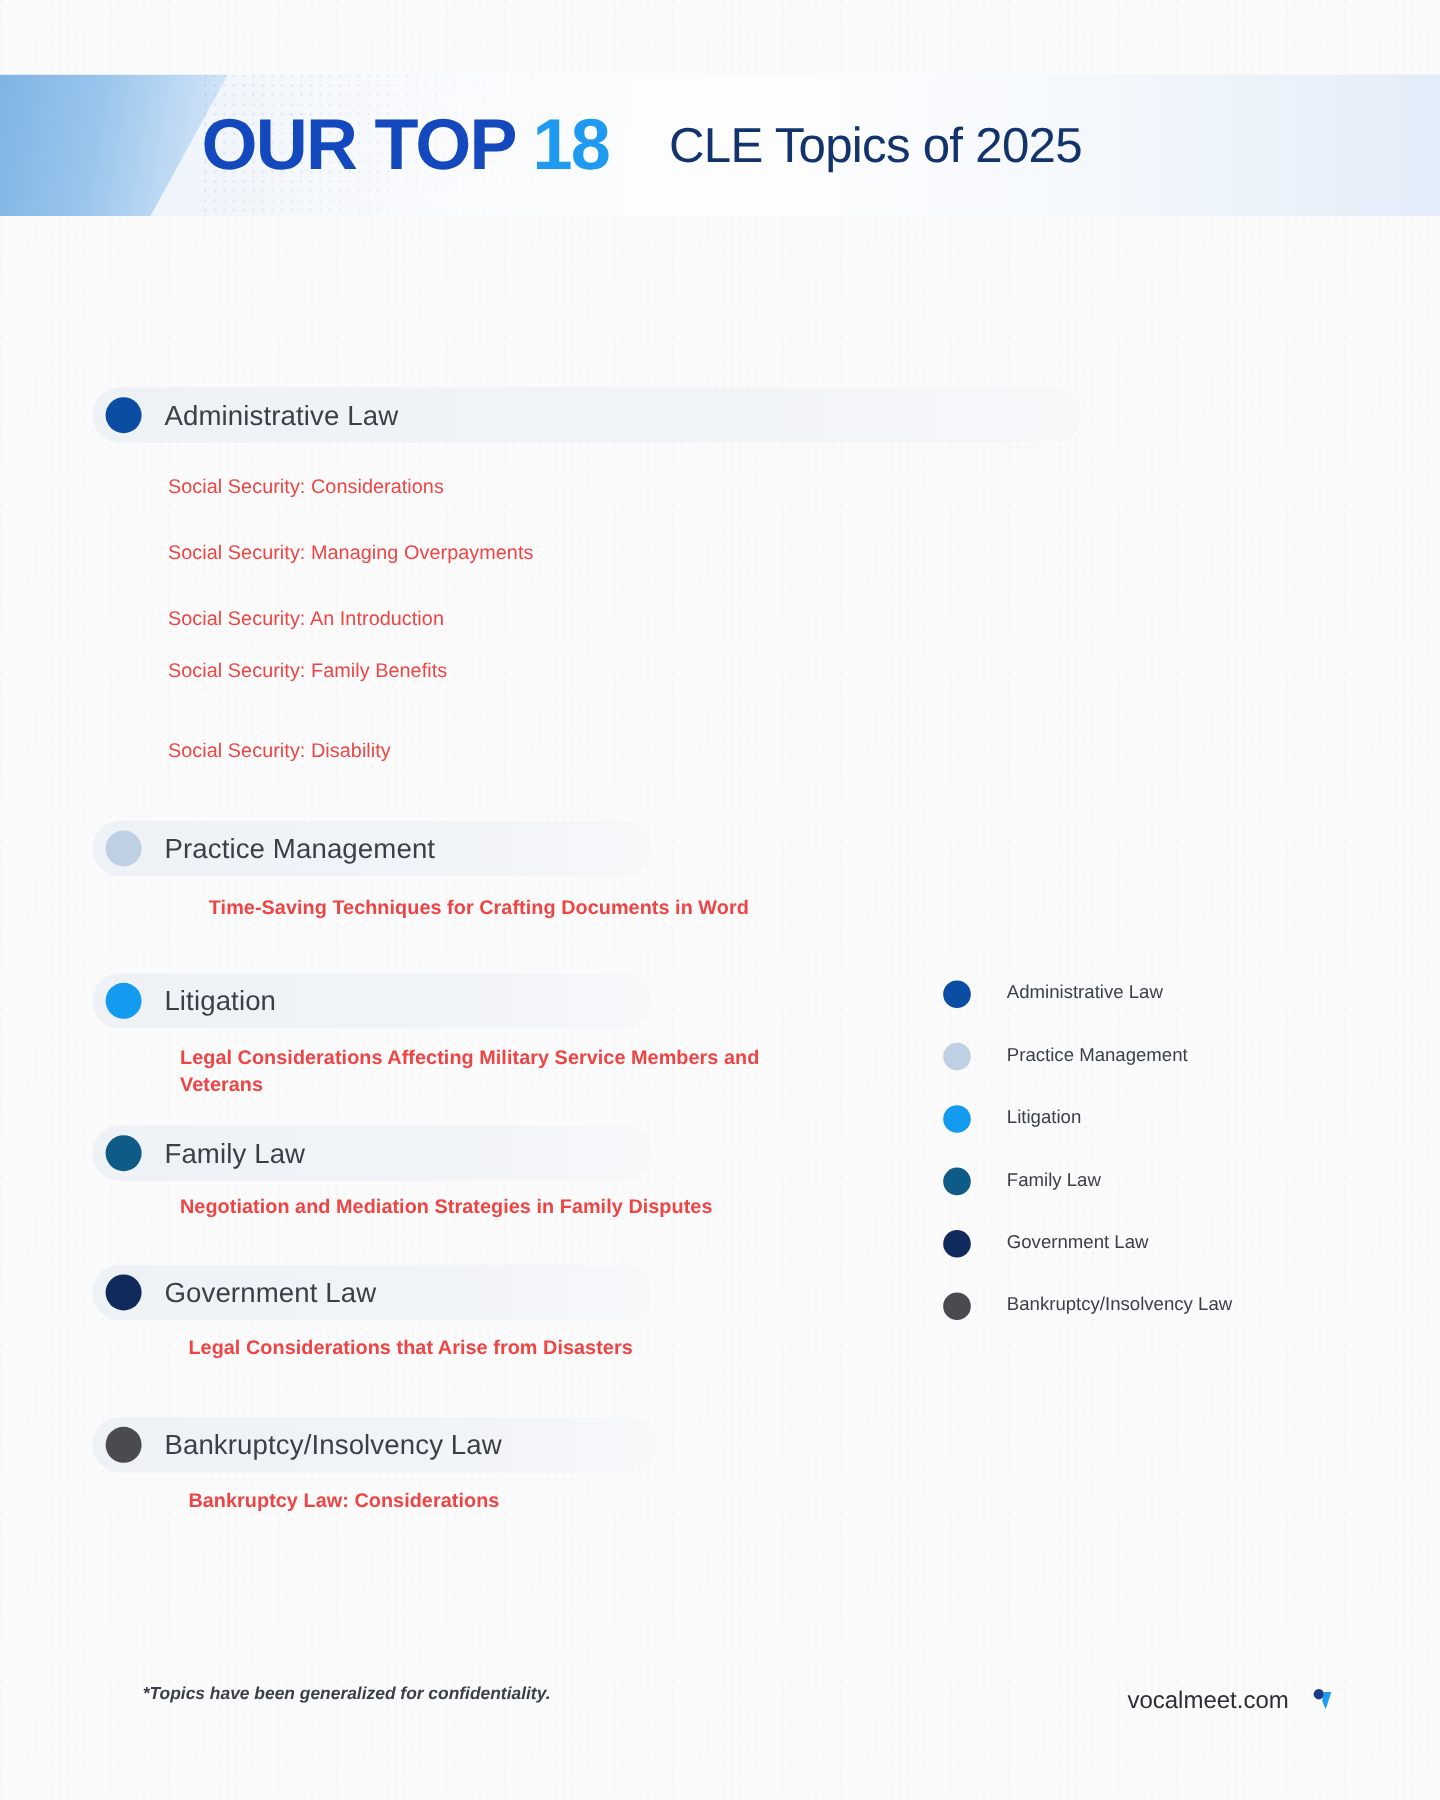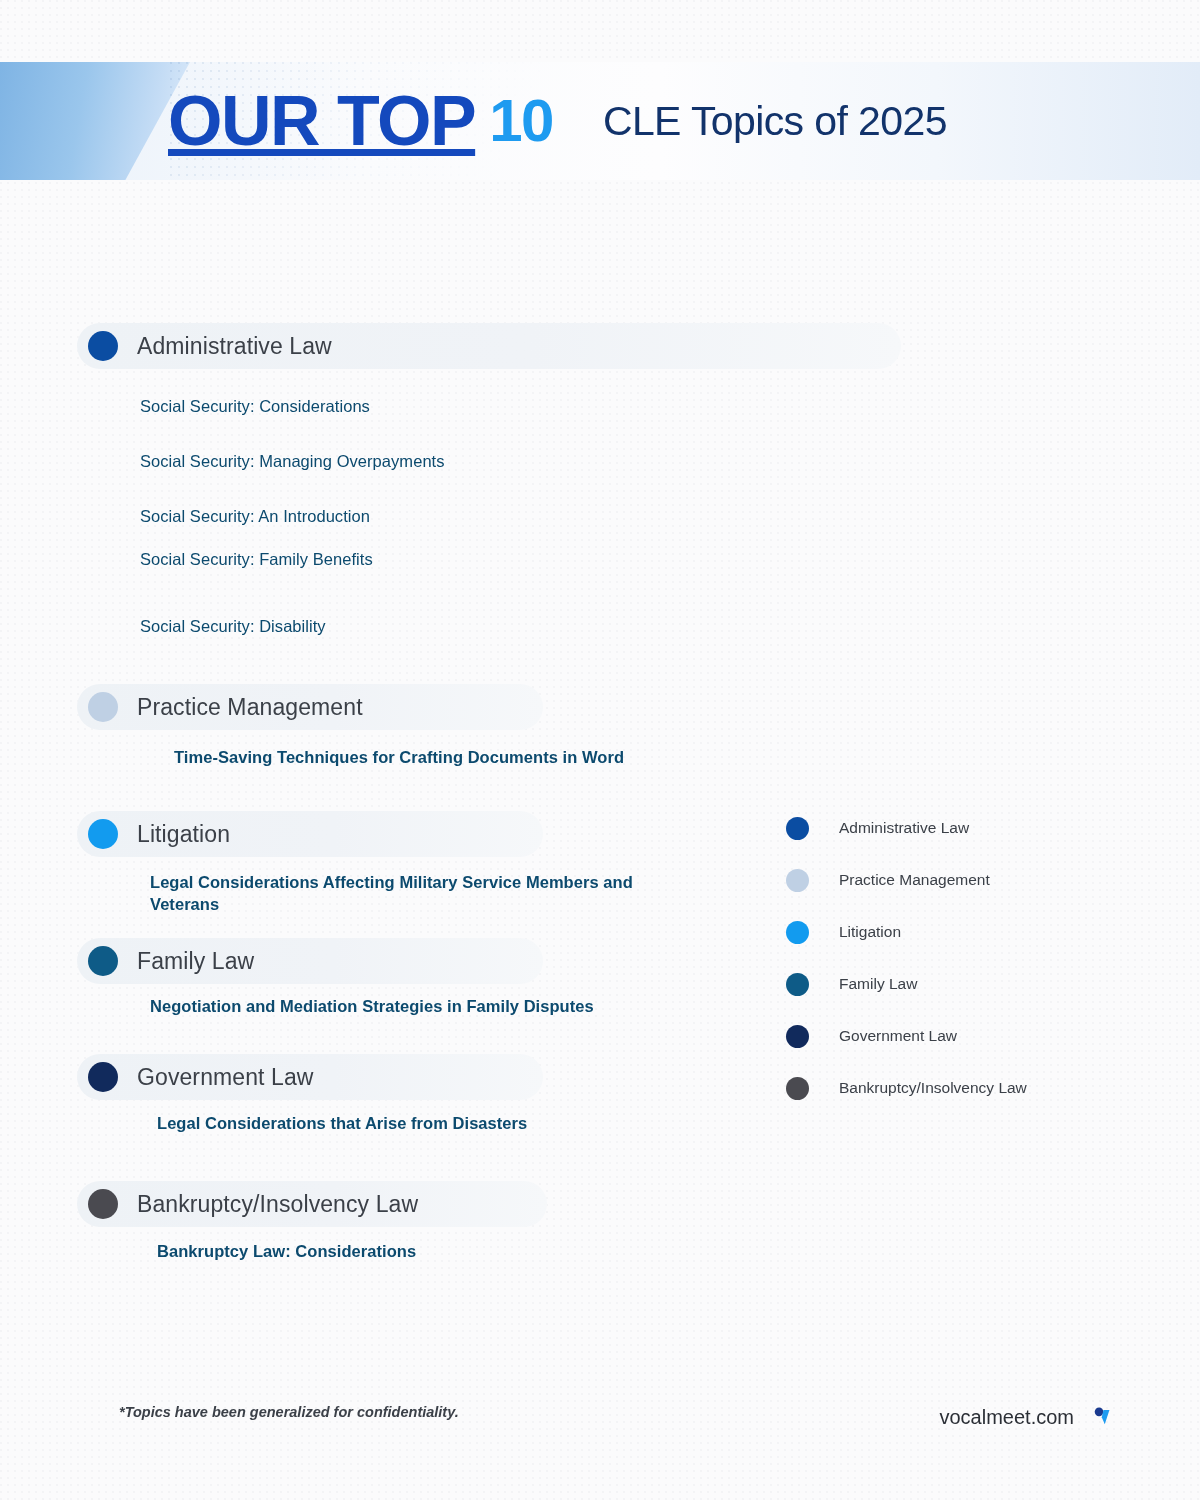--- a/index.html
+++ b/index.html
@@ -76,26 +76,25 @@
   .banner-text {
     position: absolute;
     left: 168px;
     top: 0;
     height: 118px;
     display: flex;
     align-items: center;
     white-space: nowrap;
   }
   .t-our {
-    font-size: 70px;
+    font-size: 60px;
     font-weight: 700;
     letter-spacing: -1.5px;
     color: #1449bd;
     line-height: 1;
-    text-decoration: underline;
   }
   .t-ten {
     font-size: 60px;
     font-weight: 700;
     letter-spacing: -1.5px;
     color: #1e9bf0;
     line-height: 1;
     margin-left: 14px;
   }
   .t-sub {
@@ -138,21 +137,21 @@
     font-weight: 400;
     color: #3b4048;
     margin-left: 19px;
     letter-spacing: 0.1px;
     white-space: nowrap;
   }
 
   .items { margin-top: 0; }
   .item {
     font-size: 16.5px;
-    color: #0c4a6e;
+    color: #ef4444;
     letter-spacing: 0.05px;
   }
   .item.regular { font-weight: 400; }
   .item.medium  { font-weight: 600; }
 
   
   .legend {
     position: absolute;
     left: 786px;
     top: 802px;
@@ -214,21 +213,21 @@
 <body>
 
 <div id="page">
 
   <div class="banner">
     <div class="banner-bg"></div>
     <div class="banner-slant"></div>
     <div class="banner-dots"></div>
     <div class="banner-text">
       <span class="t-our" style="color: rgb(20, 73, 189);">OUR TOP</span>
-      <span class="t-ten" style="color: rgb(30, 155, 240);">10</span>
+      <span class="t-ten" style="color: rgb(30, 155, 240);">18</span>
       <span class="t-sub" style="color: rgb(18, 51, 107);">CLE Topics of 2025</span>
     </div>
   </div>
 
   <div class="groups">
       <div class="group" style="left: 77px; top: 323px;">
         <div class="pill" style="width: 824px;">
           <span class="pill-dot" style="background: rgb(11, 77, 162);"></span>
           <span class="pill-label">Administrative Law</span>
         </div>

